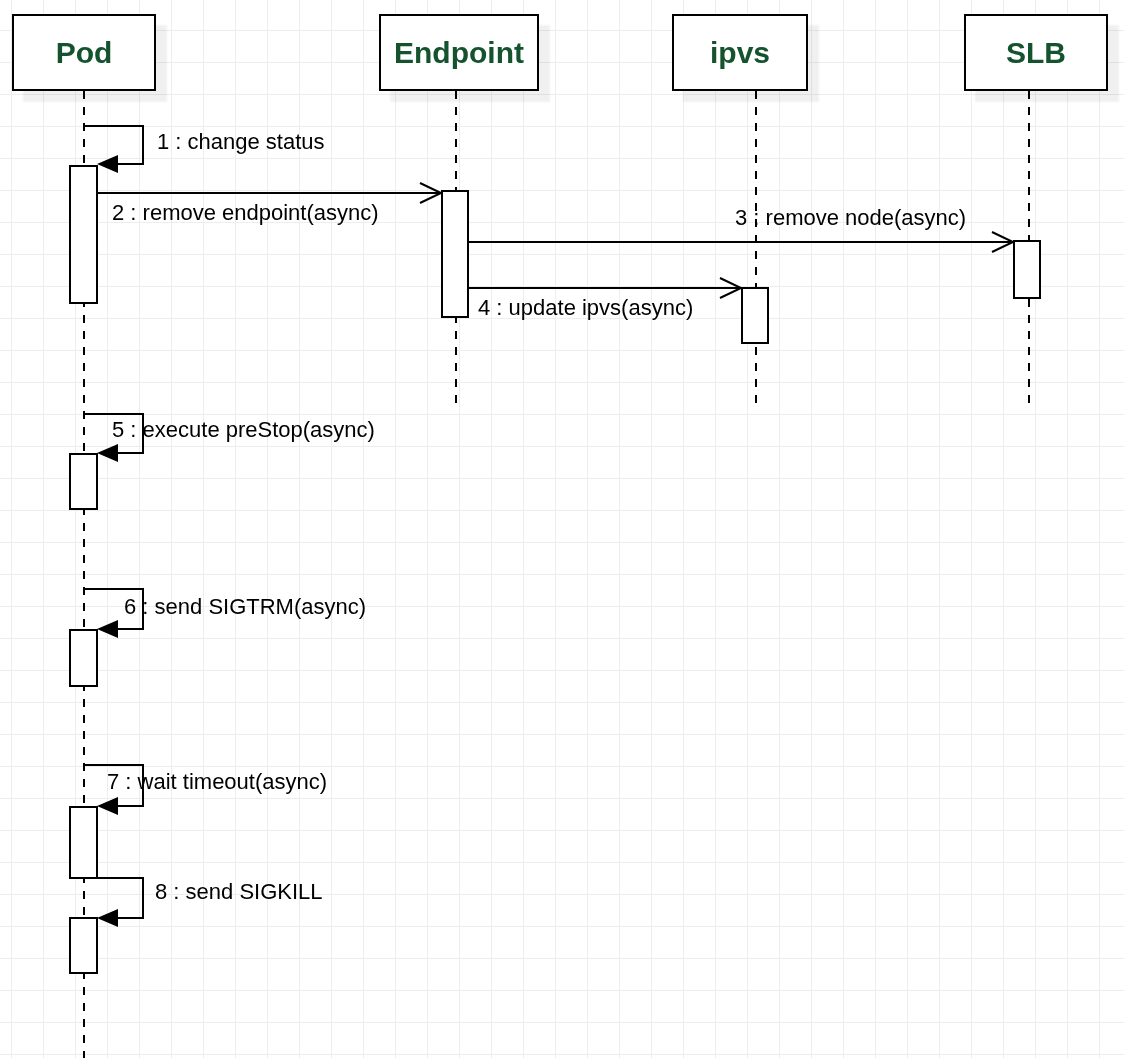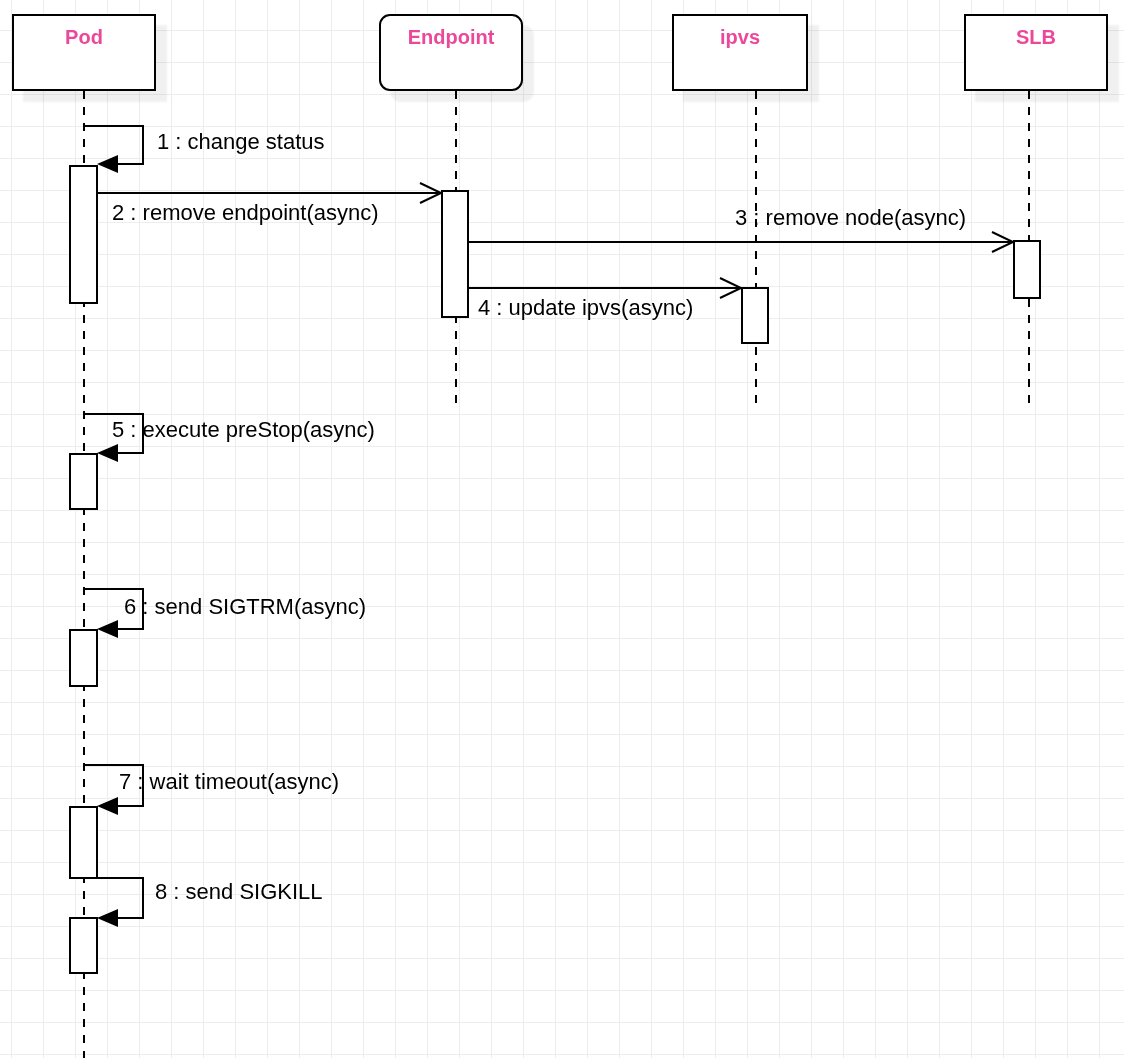--- a/index.html
+++ b/index.html
@@ -22,27 +22,27 @@
   }
   .actor-box {
     position: absolute;
     box-sizing: border-box;
     border: 2px solid #000000;
     background: #ffffff;
     box-shadow: 11px 11px 2px rgba(0,0,0,0.06);
     display: flex;
     justify-content: center;
     align-items: flex-start;
-    padding-top: 10px;
+    padding-top: 20px;
     font-weight: bold;
-    font-size: 20px;
-    color: #ec4899;
+    font-size: 30px;
+    color: #14532d;
   }
   .actor-pod      { left: 12px;  top: 14px; width: 144px; height: 77px; }
-  .actor-endpoint { left: 379px; top: 14px; width: 144px; height: 77px; border-radius: 11px; }
+  .actor-endpoint { left: 379px; top: 14px; width: 160px; height: 77px; }
   .actor-ipvs     { left: 672px; top: 14px; width: 136px; height: 77px; }
   .actor-slb      { left: 956px; top: 14px; width: 144px; height: 77px; margin-left: 8px; }
   .diagram-svg {
     position: absolute;
     left: 0; top: 0;
     width: 1124px;
     height: 1058px;
   }
   .msg-label {
     position: absolute;
@@ -50,21 +50,21 @@
     font-size: 22px;
     line-height: 23px;
     color: #000000;
   }
   .lbl-1 { left: 157px; top: 130px; }
   .lbl-2 { left: 112px; top: 201px; }
   .lbl-3 { left: 735px; top: 206px; }
   .lbl-4 { left: 478px; top: 296px; }
   .lbl-5 { left: 112px; top: 418px; }
   .lbl-6 { left: 124px; top: 595px; }
-  .lbl-7 { left: 107px; top: 770px; padding-left: 12px; }
+  .lbl-7 { left: 107px; top: 770px; }
   .lbl-8 { left: 155px; top: 880px; }
 </style>
 </head>
 <body>
 
 <div class="canvas">
 
   <svg class="diagram-svg" viewBox="0 0 1124 1058" xmlns="http://www.w3.org/2000/svg">
 
     <line x1="84" y1="91" x2="84" y2="1058" stroke="#000" stroke-width="2" stroke-dasharray="8,8"></line>

